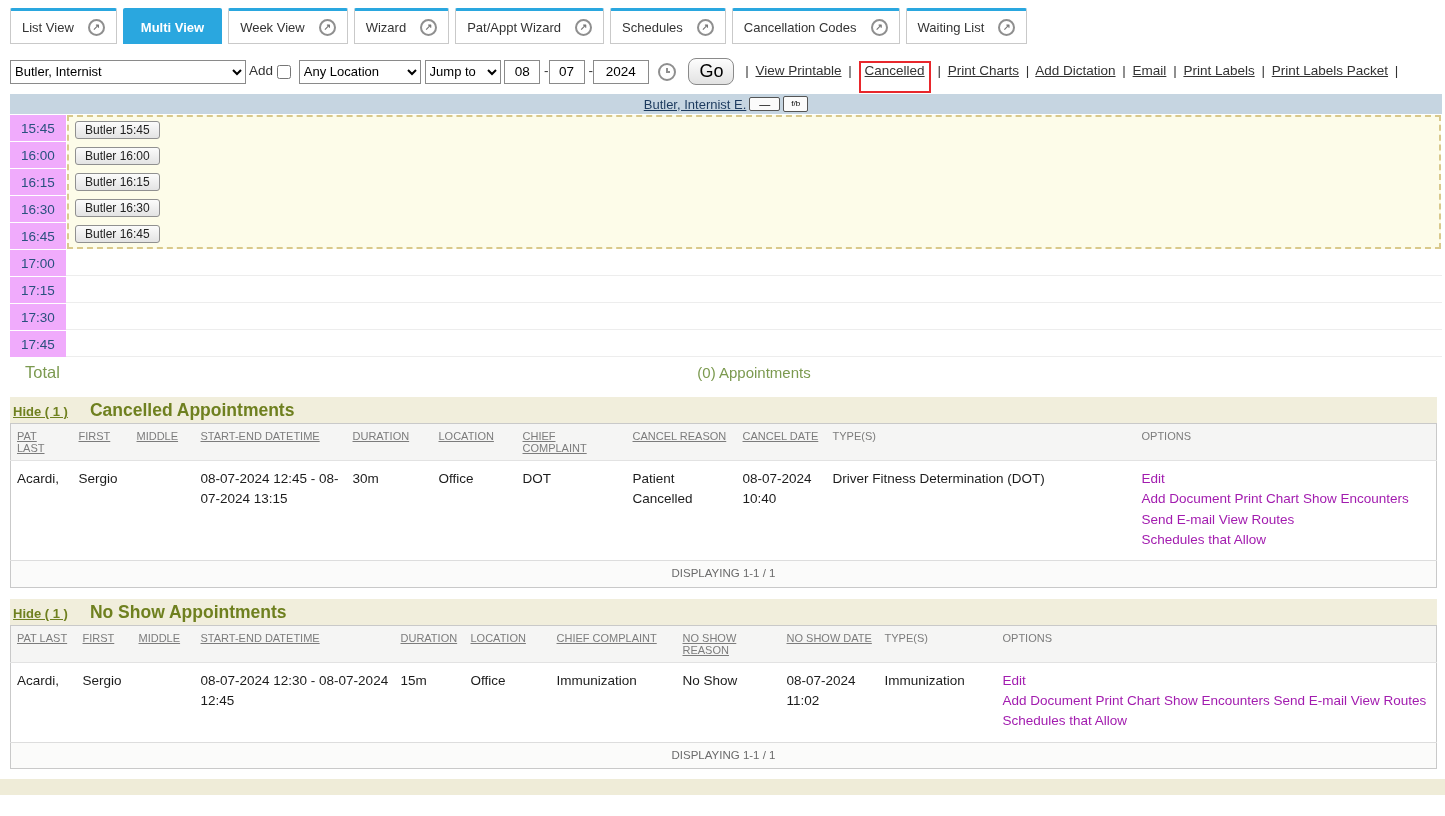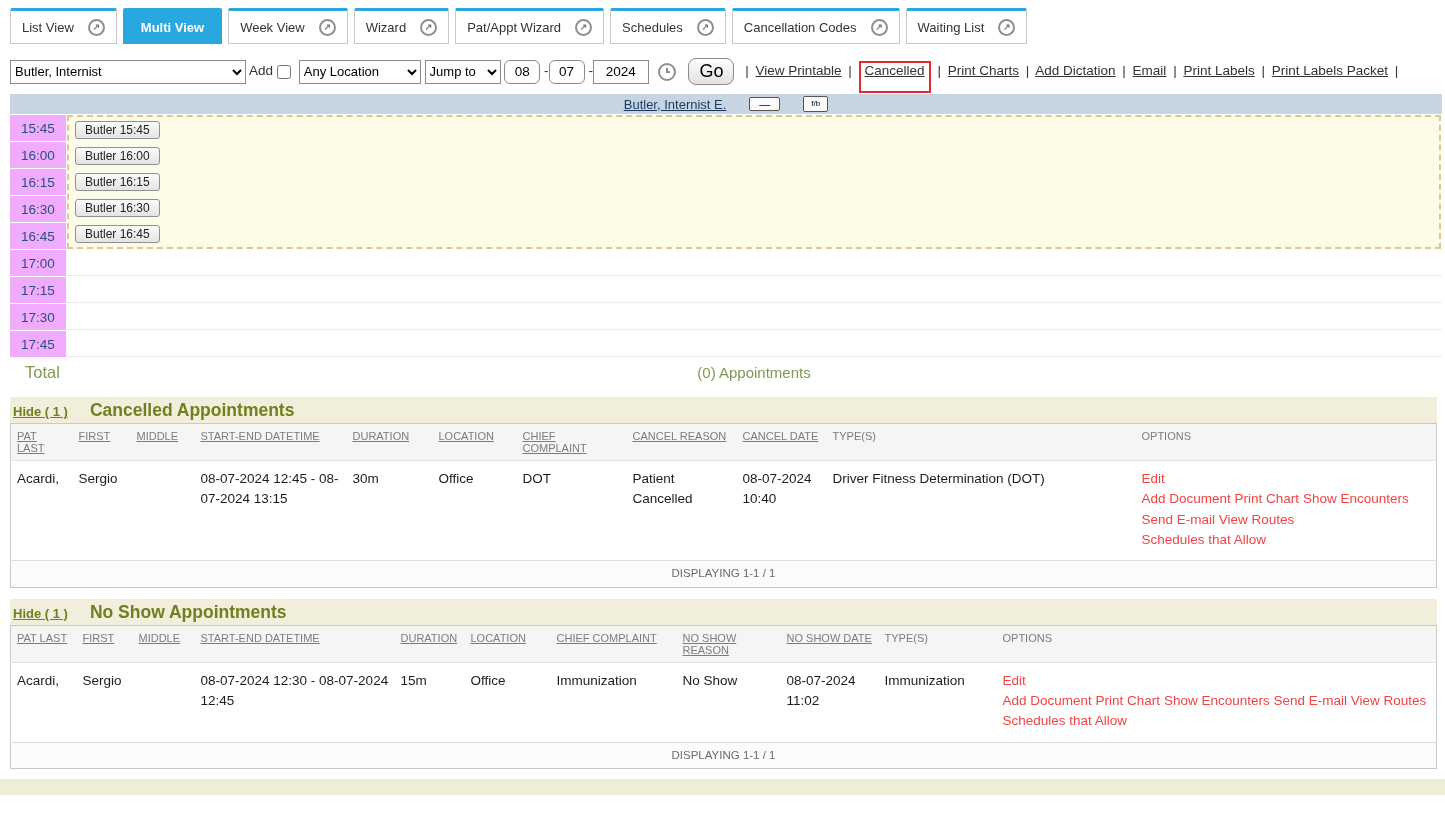--- a/index.html
+++ b/index.html
@@ -17,37 +17,37 @@
     font-size:9px; color:#777; font-weight:bold; flex:0 0 auto; }
 
   
   .toolbar { padding:14px 10px 0 10px; font-size:13.5px; line-height:26px; color:#333; }
   .toolbar select { height:24px; font-size:13px; border:1px solid #8a8a8a; background:#fff; vertical-align:middle; }
   .sel-provider { width:236px; }
   .sel-location { width:122px; }
   .sel-jump { width:76px; }
   .toolbar input[type="text"] { height:24px; border:1px solid #8a8a8a; text-align:center;
     font-size:13.5px; vertical-align:middle; font-family:"Liberation Sans",sans-serif; }
-  .inp-mm, .inp-dd { width:36px;border-radius:6px; }
+  .inp-mm, .inp-dd { width:36px; }
   .inp-yyyy { width:56px; }
   .chk { vertical-align:middle; margin:0 4px 0 4px; width:14px; height:14px; }
   .clock-icon { display:inline-block; width:18px; height:18px; border-radius:50%;
     border:2px solid #8f8f8f; position:relative; vertical-align:middle; margin:0 5px; }
   .clock-icon::before { content:""; position:absolute; left:6px; top:3px; width:2px; height:5px; background:#8f8f8f; }
   .clock-icon::after  { content:""; position:absolute; left:6px; top:6px; width:4px; height:2px; background:#8f8f8f; }
   .go-btn { font-size:18px; padding:2px 10px; border:1px solid #8a8a8a; border-radius:8px;
     background:linear-gradient(#fdfdfd,#e2e2e2); cursor:pointer; vertical-align:middle; margin:0 4px;
     font-family:"Liberation Sans",sans-serif; }
   .tb-link { color:#333; text-decoration:underline; cursor:pointer; }
   .sep { color:#333; padding:0 3px; }
   .red-box { border:2px solid #e8272c; padding:0 4px 13px 4px; }
 
   
   .sched { margin:9px 3px 0 10px; }
-  .sched-header { display:flex; align-items:center; justify-content:center; gap:23px;
+  .sched-header { display:flex; align-items:center; justify-content:center; gap:3px;
     background:#c6d5e1; height:20px; font-size:13px; }
   .prov-link { color:#1c3a5e; text-decoration:underline; cursor:pointer; }
   .mini-btn { border:1px solid #555; background:#fbfbfb; font-size:11px; line-height:12px;
     padding:0 9px; border-radius:2px; cursor:pointer; font-family:"Liberation Sans",sans-serif; }
   .mini-btn.fb { font-size:8px; padding:1px 7px; }
   .sched-grid { display:grid; grid-template-columns:56px 1fr; margin-top:1px; }
   .time-cell { height:26px; margin-bottom:1px; background:#f0abfc; color:#29517e;
     font-size:13.5px; display:flex; align-items:center; justify-content:center; cursor:pointer; }
   .prov-col { position:relative; }
   .open-block { height:134px; margin:0 1px; background:#fdfce9; border:2px dashed #d9c98c; }
@@ -63,21 +63,21 @@
   
   .section { margin:11px 8px 0 10px; }
   .section-band { background:#f1eedc; padding:3px 3px 2px 3px; display:flex; align-items:baseline; gap:22px; }
   .hide-link { color:#6f801f; font-weight:bold; font-size:13px; text-decoration:underline; cursor:pointer; }
   .section-title { color:#6f801f; font-weight:bold; font-size:17.5px; }
   table { width:100%; border-collapse:collapse; table-layout:fixed; border:1px solid #c9c9c9; background:#fff; }
   thead th { background:#f5f5f4; color:#7c7c7c; font-size:11px; font-weight:normal; text-align:left;
     padding:6px 6px; vertical-align:top; border-bottom:1px solid #e2e2e2; }
   th.sortable { text-decoration:underline; cursor:pointer; }
   tbody td { font-size:13.5px; color:#1c1c1c; padding:8px 6px 10px 6px; vertical-align:top; line-height:1.5; }
-  .opt-link { color:#ef4444; text-decoration:none; cursor:pointer; }
+  .opt-link { color:#a21caf; text-decoration:none; cursor:pointer; }
   .displaying td { text-align:center; color:#6b6b6b; font-size:11.5px; background:#fbfbfa;
     border-top:1px solid #ddd; padding:6px; line-height:1.2; }
 
   .bottom-band { height:16px; background:#efecd8; margin-top:10px; }
 </style>
 </head>
 <body>
 
 <div class="tabbar">
   <div class="tab">

